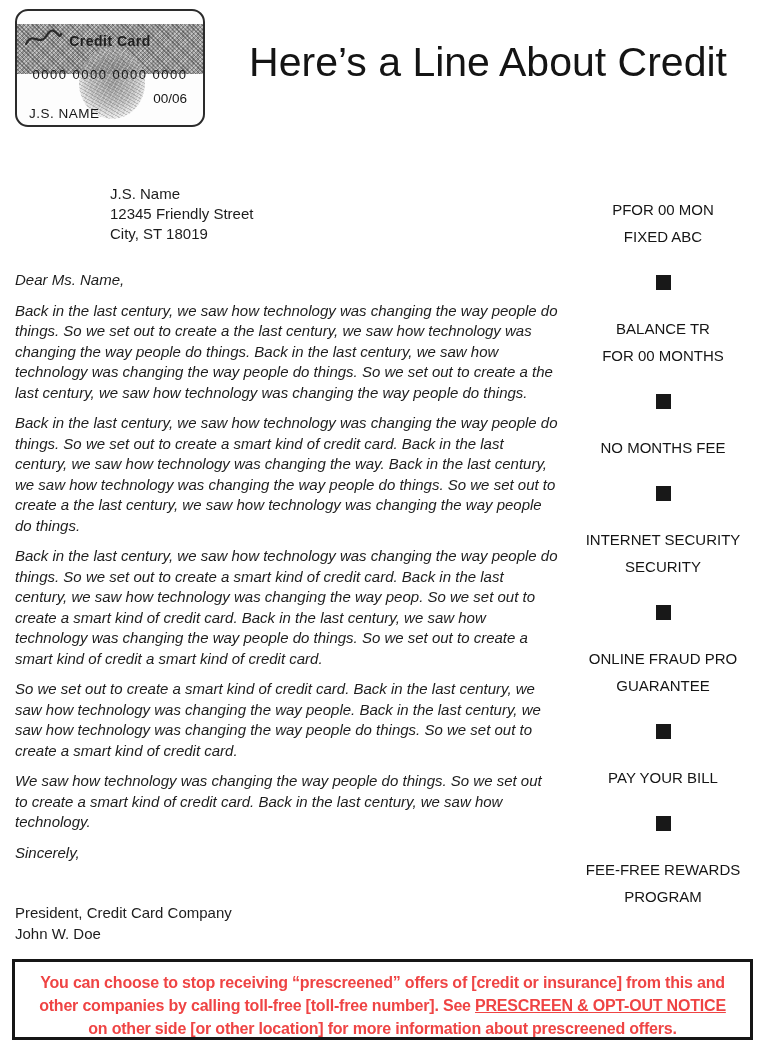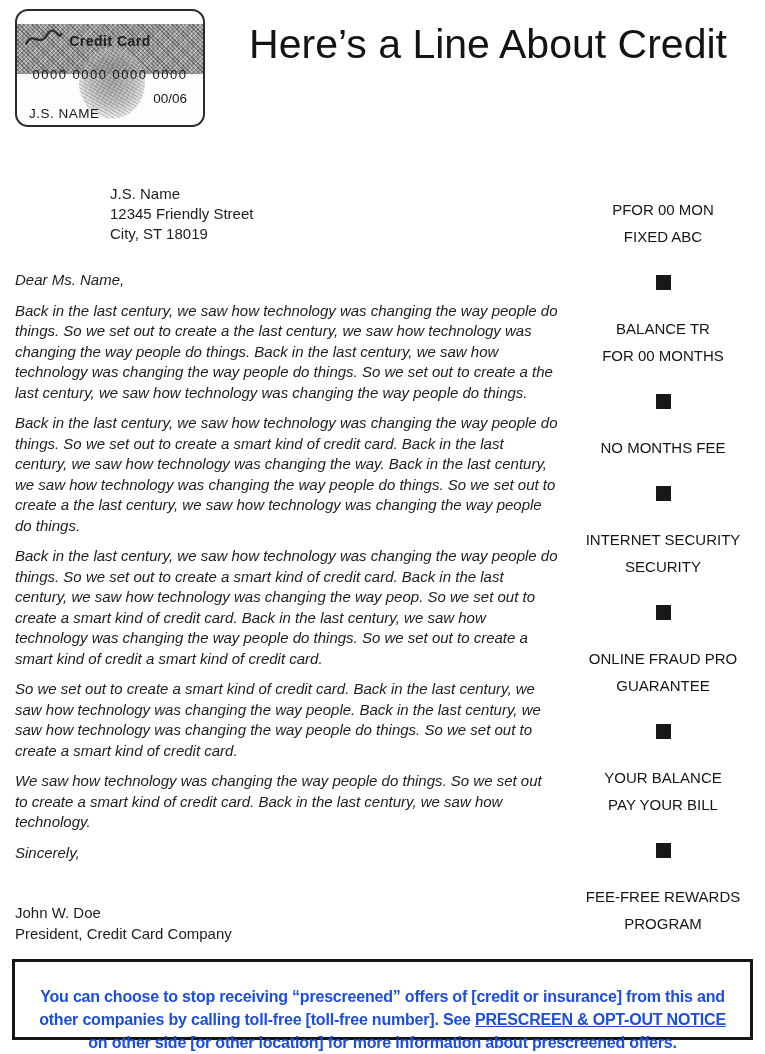--- a/index.html
+++ b/index.html
@@ -79,21 +79,21 @@
     position: absolute;
     left: 12px; top: 95px;
     font-size: 13.5px;
     letter-spacing: .5px;
     color: #161616;
   }
 
   
   .headline {
     position: absolute;
-    left: 212px; top: 21px;
+    left: 212px; top: 39px;
     width: 552px;
     text-align: center;
     font-size: 41px;
     font-weight: normal;
     color: #141414;
     margin: 0;
     white-space: nowrap;
   }
 
   
@@ -141,27 +141,27 @@
     background: #181818;
     margin: 25px auto;
   }
 
   
   .notice {
     position: absolute;
     left: 12px; top: 959px;
     width: 741px; height: 81px;
     border: 3px solid #161616;
-    padding: 23px 14px 0 14px;
+    padding: 9px 14px 0 14px;
     text-align: center;
     font-size: 16px;
     font-weight: bold;
     line-height: 23px;
     letter-spacing: -0.2px;
-    color: #1d4ed8;
+    color: #ef4444;
   }
   .notice-link { text-decoration: underline; }
 </style>
 </head>
 <body>
 
 <div class="page">
 
   <div class="card">
     <div class="card-band">
@@ -190,22 +190,22 @@
     <p>Dear Ms. Name,</p>
     <p>Back in the last century, we saw how technology was changing the way people do things. So we set out to create a the last century, we saw how technology was changing the way people do things. Back in the last century, we saw how technology was changing the way people do things. So we set out to create a the last century, we saw how technology was changing the way people do things.</p>
     <p>Back in the last century, we saw how technology was changing the way people do things. So we set out to create a smart kind of credit card. Back in the last century, we saw how technology was changing the way. Back in the last century, we saw how technology was changing the way people do things. So we set out to create a the last century, we saw how technology was changing the way people do things.</p>
     <p>Back in the last century, we saw how technology was changing the way people do things. So we set out to create a smart kind of credit card. Back in the last century, we saw how technology was changing the way peop. So we set out to create a smart kind of credit card. Back in the last century, we saw how technology was changing the way people do things. So we set out to create a smart kind of credit a smart kind of credit card.</p>
     <p>So we set out to create a smart kind of credit card. Back in the last century, we saw how technology was changing the way people. Back in the last century, we saw how technology was changing the way people do things. So we set out to create a smart kind of credit card.</p>
     <p>We saw how technology was changing the way people do things. So we set out to create a smart kind of credit card. Back in the last century, we saw how technology.</p>
     <p class="closing">Sincerely,</p>
   </div>
 
   <div class="signature">
+    <div>President, Credit Card Company</div>
     <div>John W. Doe</div>
-    <div>President, Credit Card Company</div>
   </div>
 
   <div class="benefits">
     <div class="benefit-item">
       <div class="benefit-line">PFOR 00 MON</div>
       <div class="benefit-line">FIXED ABC</div>
     </div>
     <div class="benefit-sep"></div>
     <div class="benefit-item">
       <div class="benefit-line">BALANCE TR</div>
@@ -220,21 +220,20 @@
       <div class="benefit-line">INTERNET SECURITY</div>
       <div class="benefit-line">SECURITY</div>
     </div>
     <div class="benefit-sep"></div>
     <div class="benefit-item">
       <div class="benefit-line">ONLINE FRAUD PRO</div>
       <div class="benefit-line">GUARANTEE</div>
     </div>
     <div class="benefit-sep"></div>
     <div class="benefit-item">
-      <div class="benefit-line">YOUR BALANCE</div>
       <div class="benefit-line">PAY YOUR BILL</div>
     </div>
     <div class="benefit-sep"></div>
     <div class="benefit-item">
       <div class="benefit-line">FEE-FREE REWARDS</div>
       <div class="benefit-line">PROGRAM</div>
     </div>
   </div>
 
   <div class="notice">

